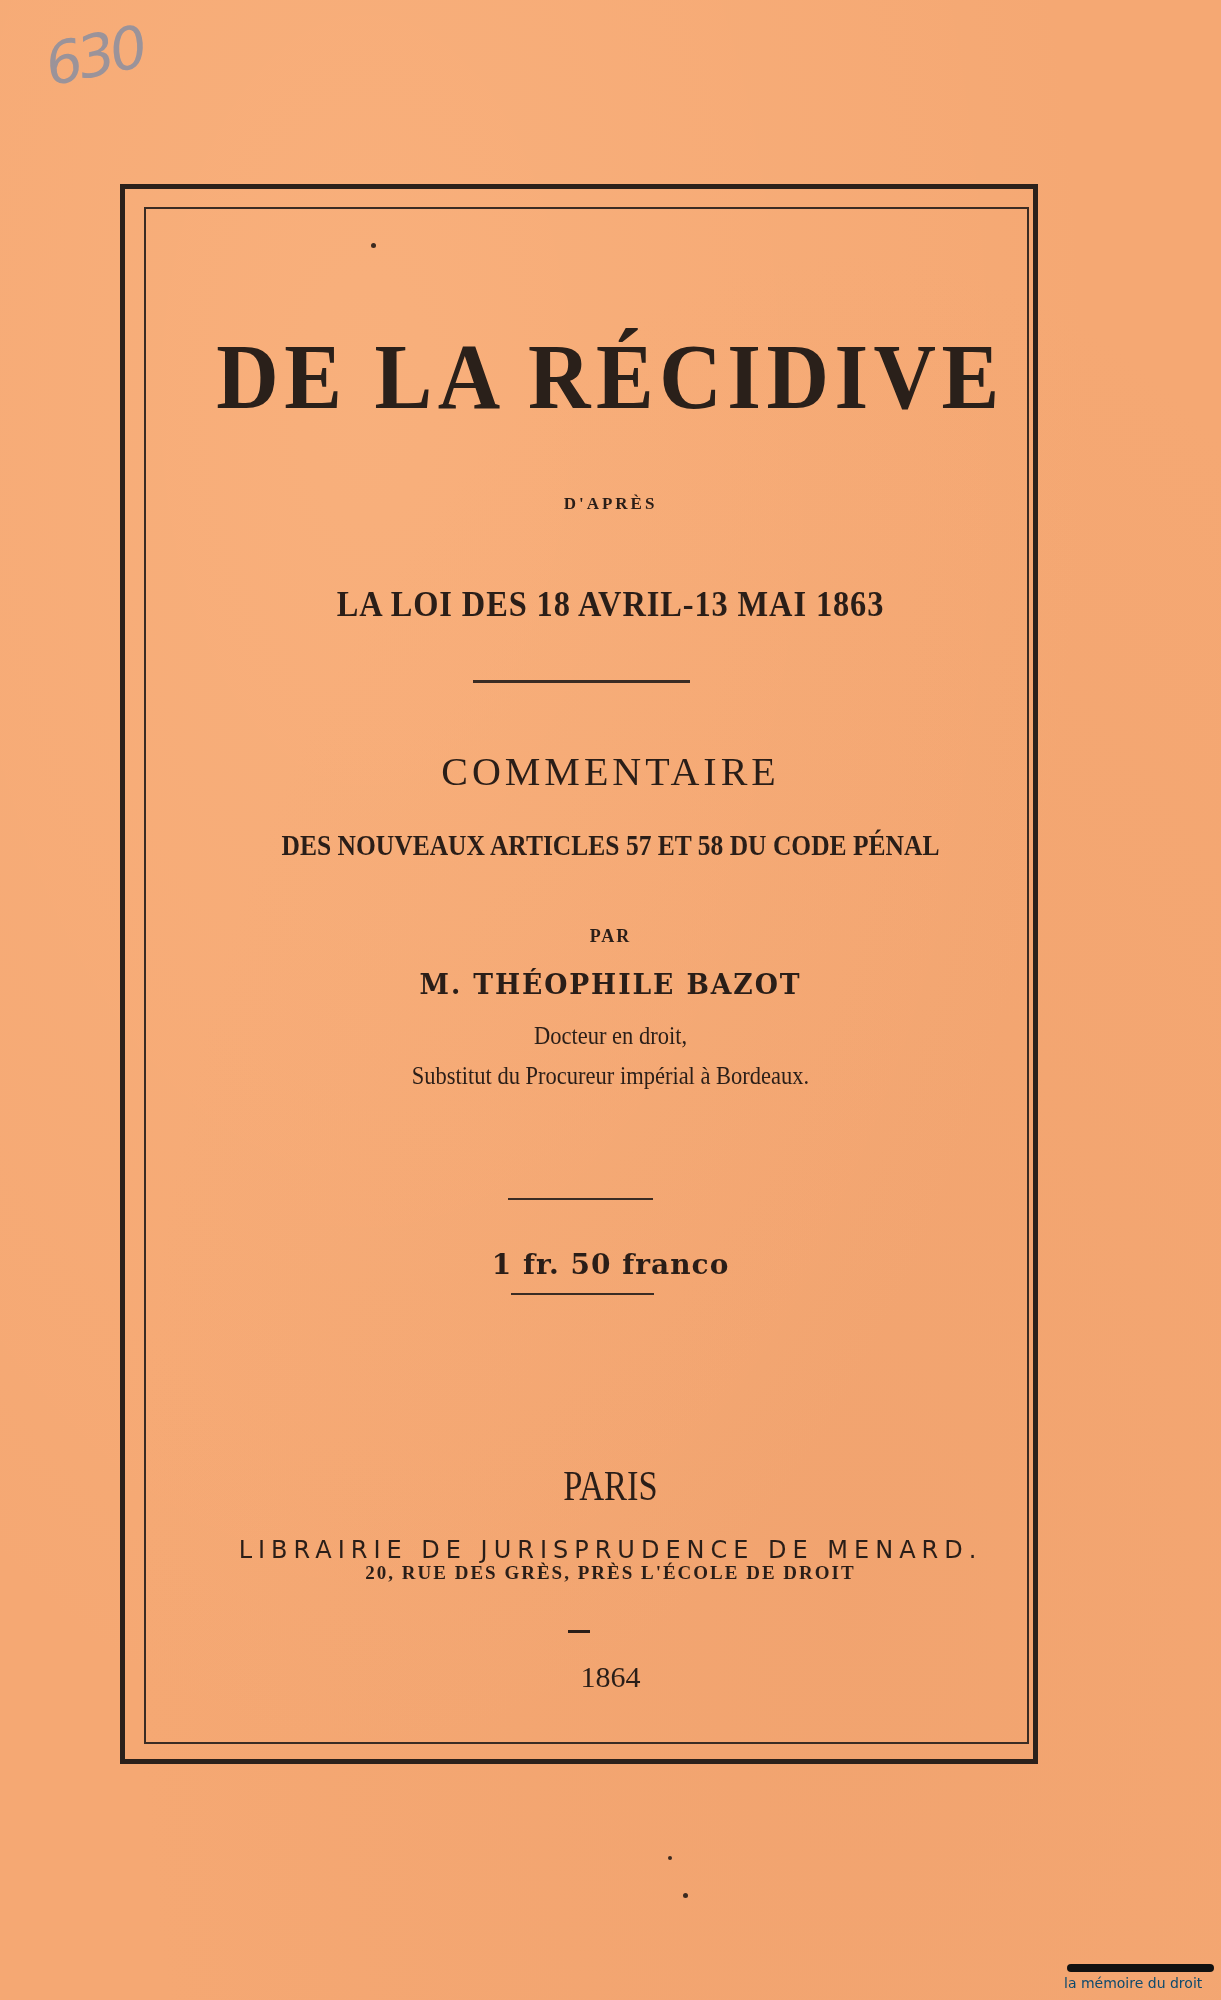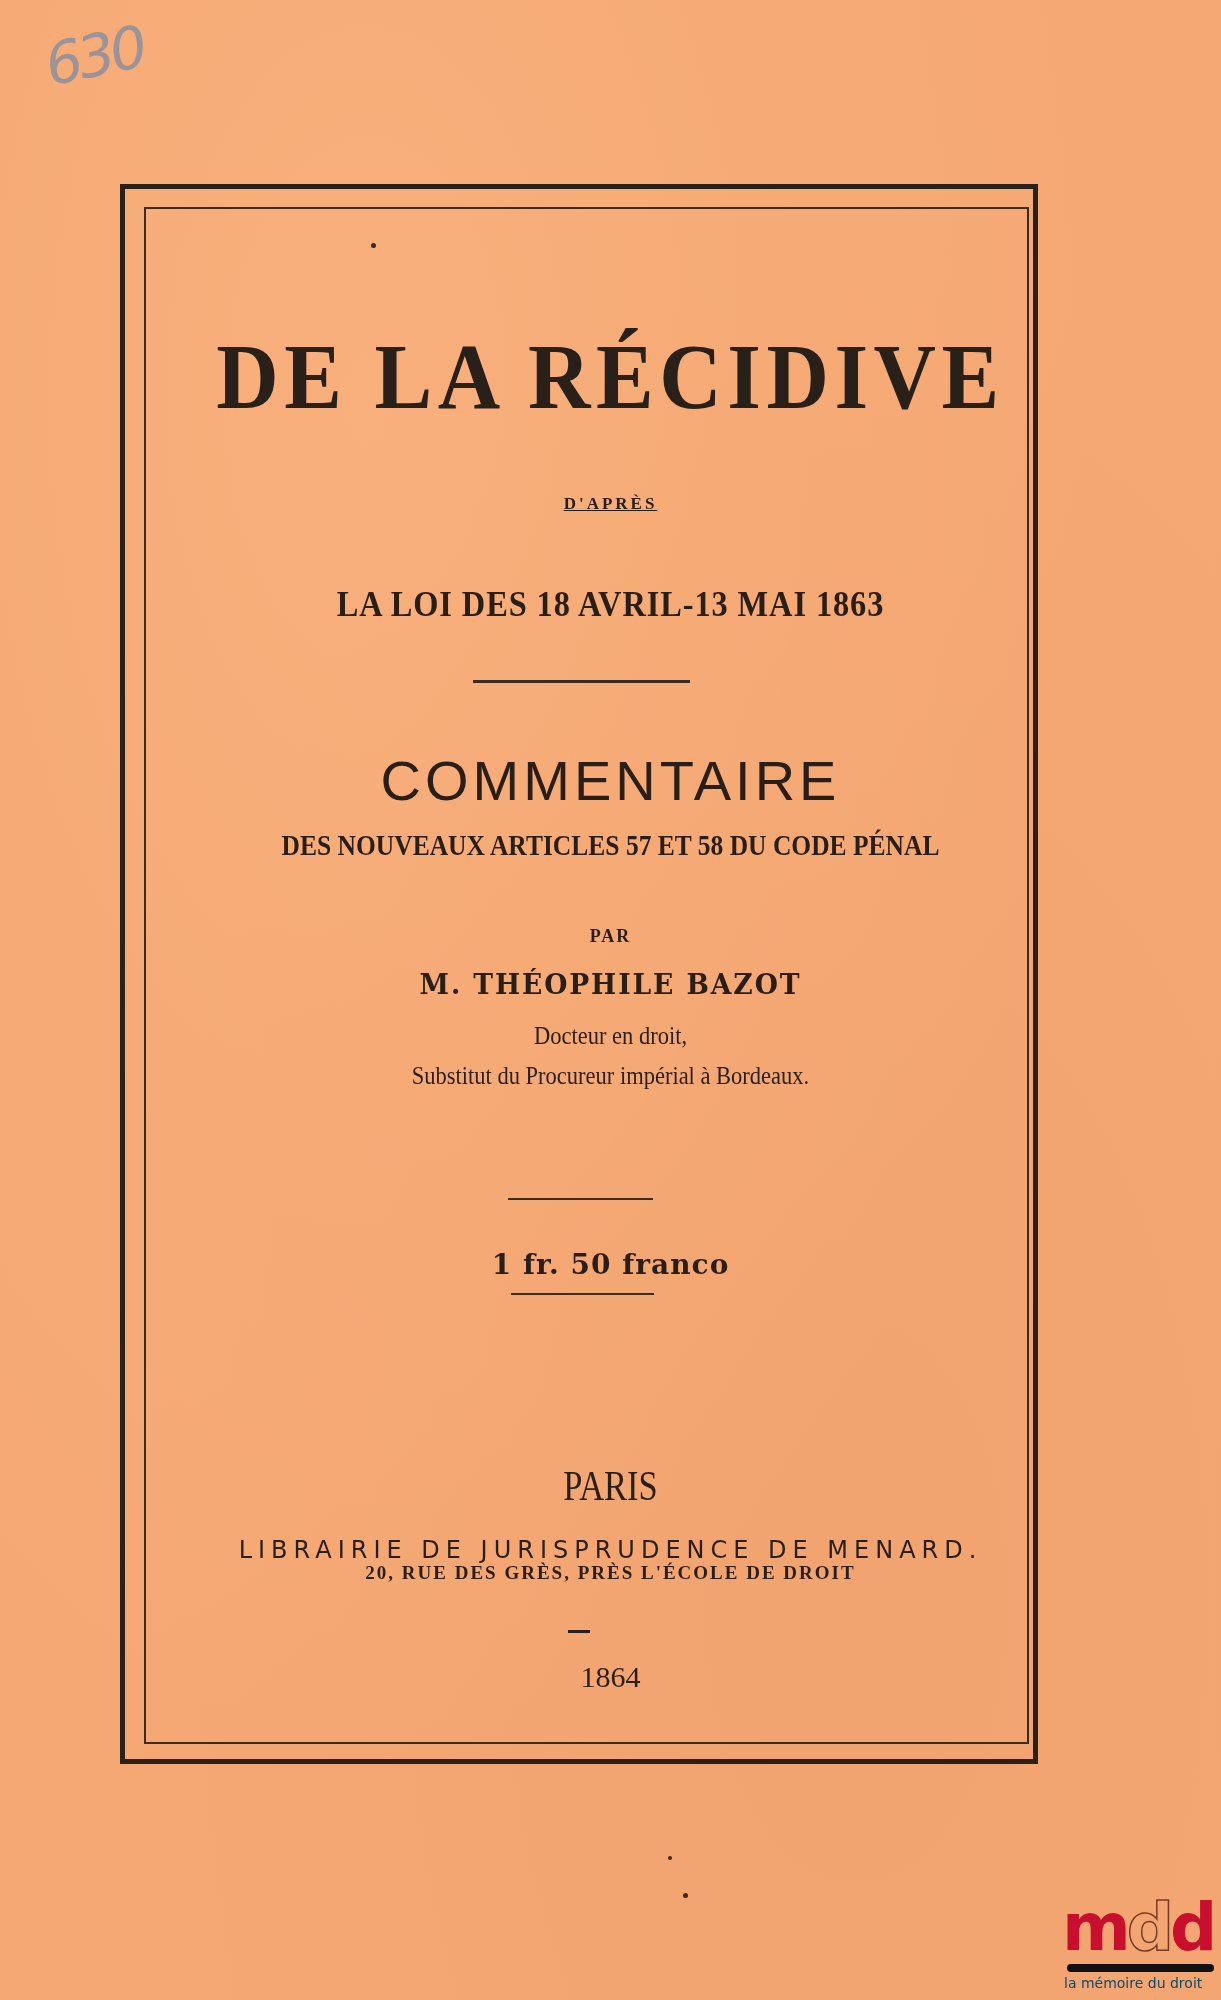--- a/index.html
+++ b/index.html
@@ -27,24 +27,24 @@
   .handwritten {
     position:absolute; left:45px; top:22px;
     font-family:"DejaVu Sans", sans-serif; font-size:58px; color:#8b8fa0;
     transform:rotate(-12deg); font-style:italic; letter-spacing:-4px; opacity:0.85;
   }
 
   .title {
     top:322px; font-family:"Liberation Serif", serif; font-weight:bold;
     font-size:94px; letter-spacing:6px; transform:scaleX(0.92); color:#2a201a;
   }
-  .dapres { top:494px; font-size:17px; letter-spacing:3px; font-family:"Liberation Serif", serif; font-weight:bold;text-decoration:underline; }
+  .dapres { top:494px; font-size:17px; letter-spacing:3px; font-family:"Liberation Serif", serif; font-weight:bold; }
   .loi { top:583px; font-size:36px; font-family:"Liberation Serif", serif; font-weight:bold; letter-spacing:1px; transform:scaleX(0.9); }
   .rule { position:absolute; height:3px; background:#3a2c24; }
-  .commentaire { top:748px; font-size:56px; font-family:Liberation Sans, sans-serif; letter-spacing:4px; }
+  .commentaire { top:748px; font-size:40px; font-family:Liberation Serif, serif; letter-spacing:4px; }
   .articles { top:829px; font-size:29px; font-family:"Liberation Serif", serif; font-weight:bold; transform:scaleX(0.88); }
   .par { top:926px; font-size:18px; font-family:"Liberation Serif", serif; font-weight:bold; letter-spacing:2px; }
   .author { top:968px; font-size:28px; font-family:"DejaVu Serif", serif; font-weight:bold; letter-spacing:2px; transform:scaleX(0.95); }
   .docteur { top:1022px; font-size:25px; font-family:"Liberation Serif", serif; transform:scaleX(0.9); }
   .substitut { top:1062px; font-size:25px; font-family:"Liberation Serif", serif; transform:scaleX(0.9); }
   .price { top:1226px; font-size:28px; font-family:"DejaVu Serif", serif; font-weight:bold; letter-spacing:1px;margin-top:22px; }
   .paris { top:1462px; font-size:42px; font-family:"Liberation Serif", serif; transform:scaleX(0.82); }
   .librairie { top:1536px; font-size:24px; font-family:"DejaVu Sans", sans-serif; letter-spacing:6px; }
   .adresse { top:1562px; font-size:19px; font-family:"Liberation Serif", serif; font-weight:bold; letter-spacing:2px; }
   .dash { position:absolute; left:568px; top:1630px; width:22px; height:3px; background:#2a1e18; }
@@ -89,16 +89,15 @@
 <div class="center price">1 fr. 50 franco</div>
 <div class="rule" style="left:511px; top:1293px; width:143px; height:2px;"></div>
 
 <div class="center paris">PARIS</div>
 <div class="center librairie">LIBRAIRIE DE JURISPRUDENCE DE MENARD.</div>
 <div class="center adresse">20, RUE DES GRÈS, PRÈS L'ÉCOLE DE DROIT</div>
 <div class="dash"></div>
 <div class="center year">1864</div>
 
 <div class="logo">
-  <div class="logo-mdd"><span>m</span><span class="mid">d</span><span>d</span></div>
   <div class="logo-bar"></div>
   <div class="logo-tag">la mémoire du droit</div>
 </div>
 
 </body></html>

